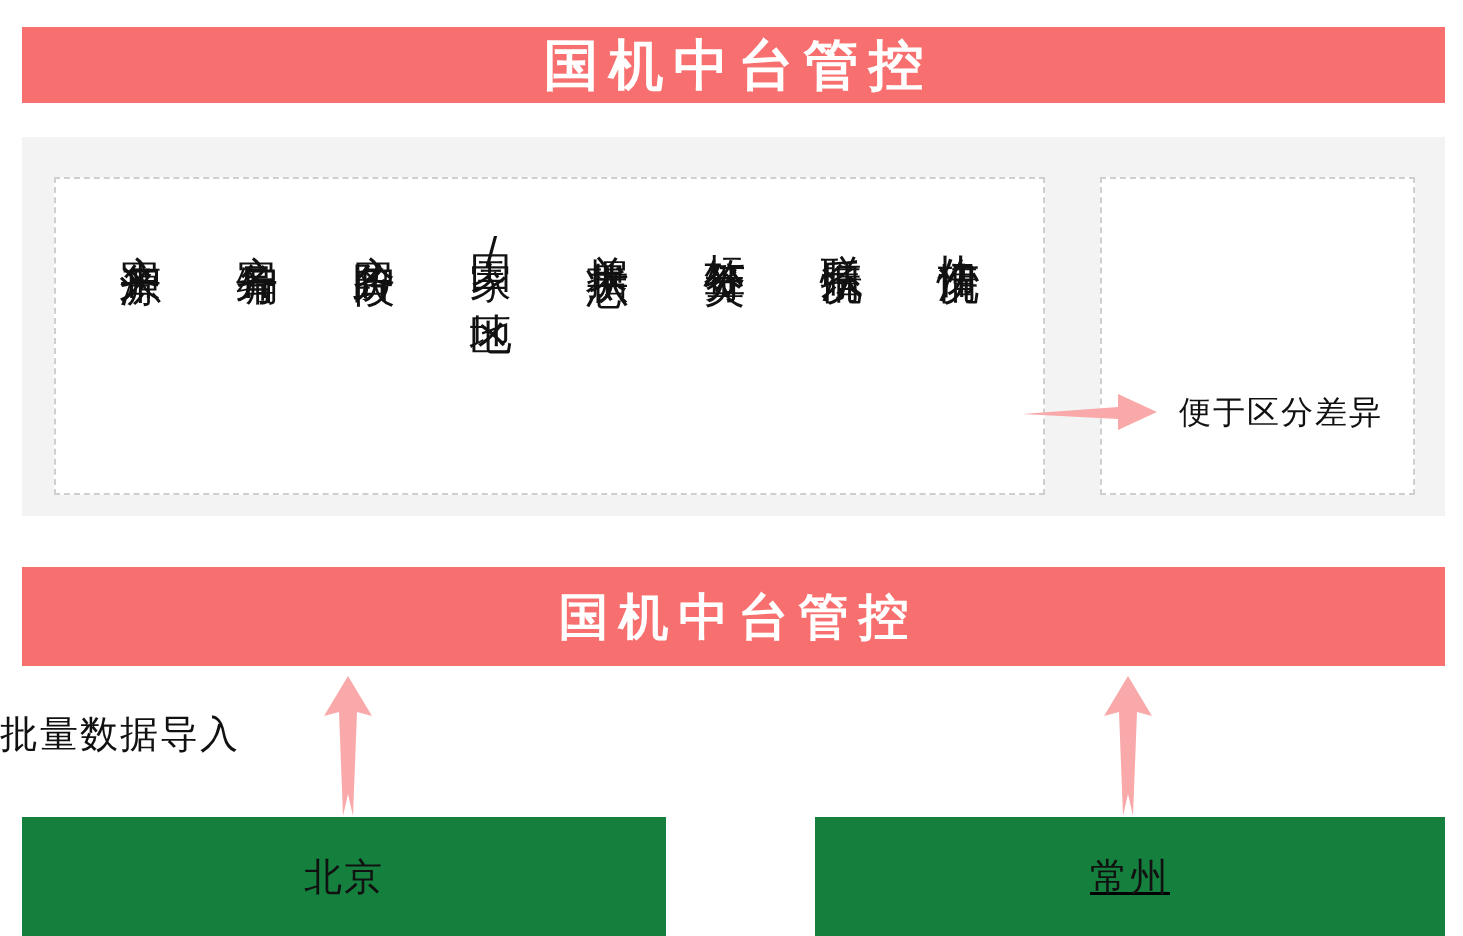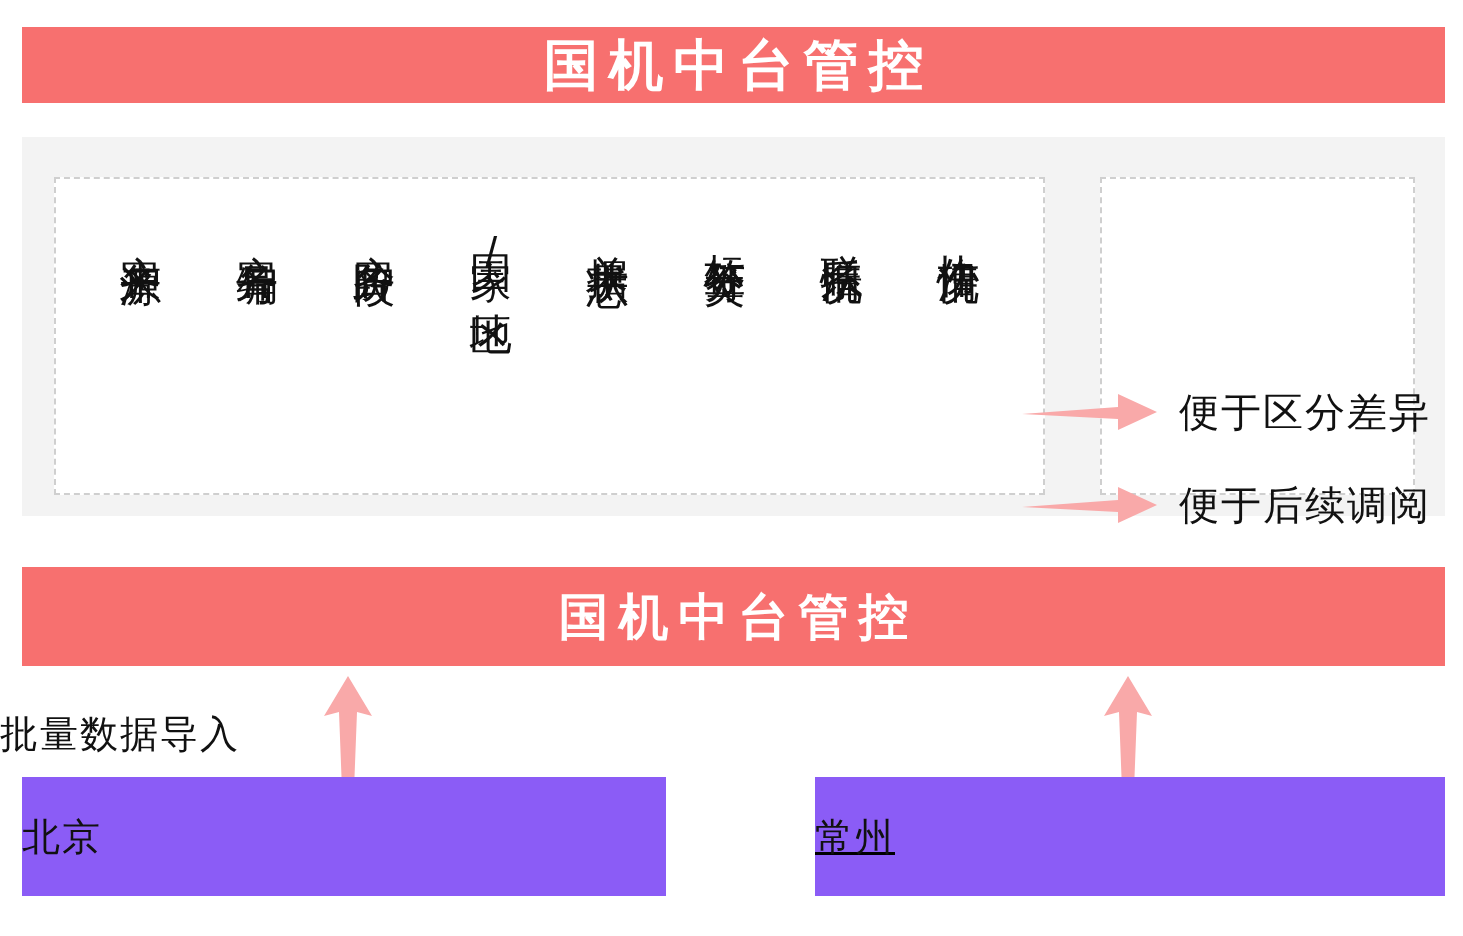--- a/index.html
+++ b/index.html
@@ -98,21 +98,21 @@
   }
   #benefit-row-0 { top: 250px; }
   #benefit-row-1 { top: 343px; }
   .benefit-arrow {
     width: 135px;
     height: 44px;
     flex: 0 0 auto;
     display: block;
   }
   .benefit-label {
-    font-size: 40px;
+    font-size: 32px;
     color: #111111;
     letter-spacing: 2px;
     white-space: nowrap;
     margin-left: 22px;
     line-height: 1;
   }
 
   
   .up-arrow {
     position: absolute;
@@ -130,26 +130,26 @@
     text-align: left;
     font-size: 38px;
     letter-spacing: 2px;
     color: #111111;
     line-height: 1;
   }
 
   
   .source-box {
     position: absolute;
-    top: 777px;
+    top: 817px;
     height: 119px;
-    background: #8b5cf6;
-    display: flex;
-    align-items: center;
-    justify-content: flex-start;
+    background: #15803d;
+    display: flex;
+    align-items: center;
+    justify-content: center;
     box-sizing: border-box;
   }
   #source-box-0 { left: 22px;  width: 644px; }
   #source-box-1 { left: 815px; width: 630px; text-decoration: underline; }
   .source-label {
     font-size: 38px;
     letter-spacing: 2px;
     color: #111111;
     line-height: 1;
   }
@@ -178,26 +178,20 @@
 
   <div class="dashed-panel" id="benefit-panel"></div>
 
   <div class="benefit-row" id="benefit-row-0" style="left:1000px;">
     <svg class="benefit-arrow" viewBox="0 0 135 44" aria-hidden="true">
       <path d="M0 24 L96 17 L96 4 L135 22 L96 40 L96 29 Z" fill="#F9A9A9"></path>
     </svg>
     <span class="benefit-label">便于区分差异</span>
   </div>
 
-  <div class="benefit-row" id="benefit-row-1" style="left:1000px;">
-    <svg class="benefit-arrow" viewBox="0 0 135 44" aria-hidden="true">
-      <path d="M0 24 L96 17 L96 4 L135 22 L96 40 L96 29 Z" fill="#F9A9A9"></path>
-    </svg>
-    <span class="benefit-label">便于后续调阅</span>
-  </div>
 
 </div>
 
 <div class="banner" id="banner-bottom">
   <div class="banner-title">国机中台管控</div>
 </div>
 
 <svg class="up-arrow" id="up-arrow-left" viewBox="0 0 56 140" aria-hidden="true">
   <path d="M28 0 L52 40 L37 36 L33 140 L28 118 L23 140 L19 36 L4 40 Z" fill="#F9A9A9"></path>
 </svg>

